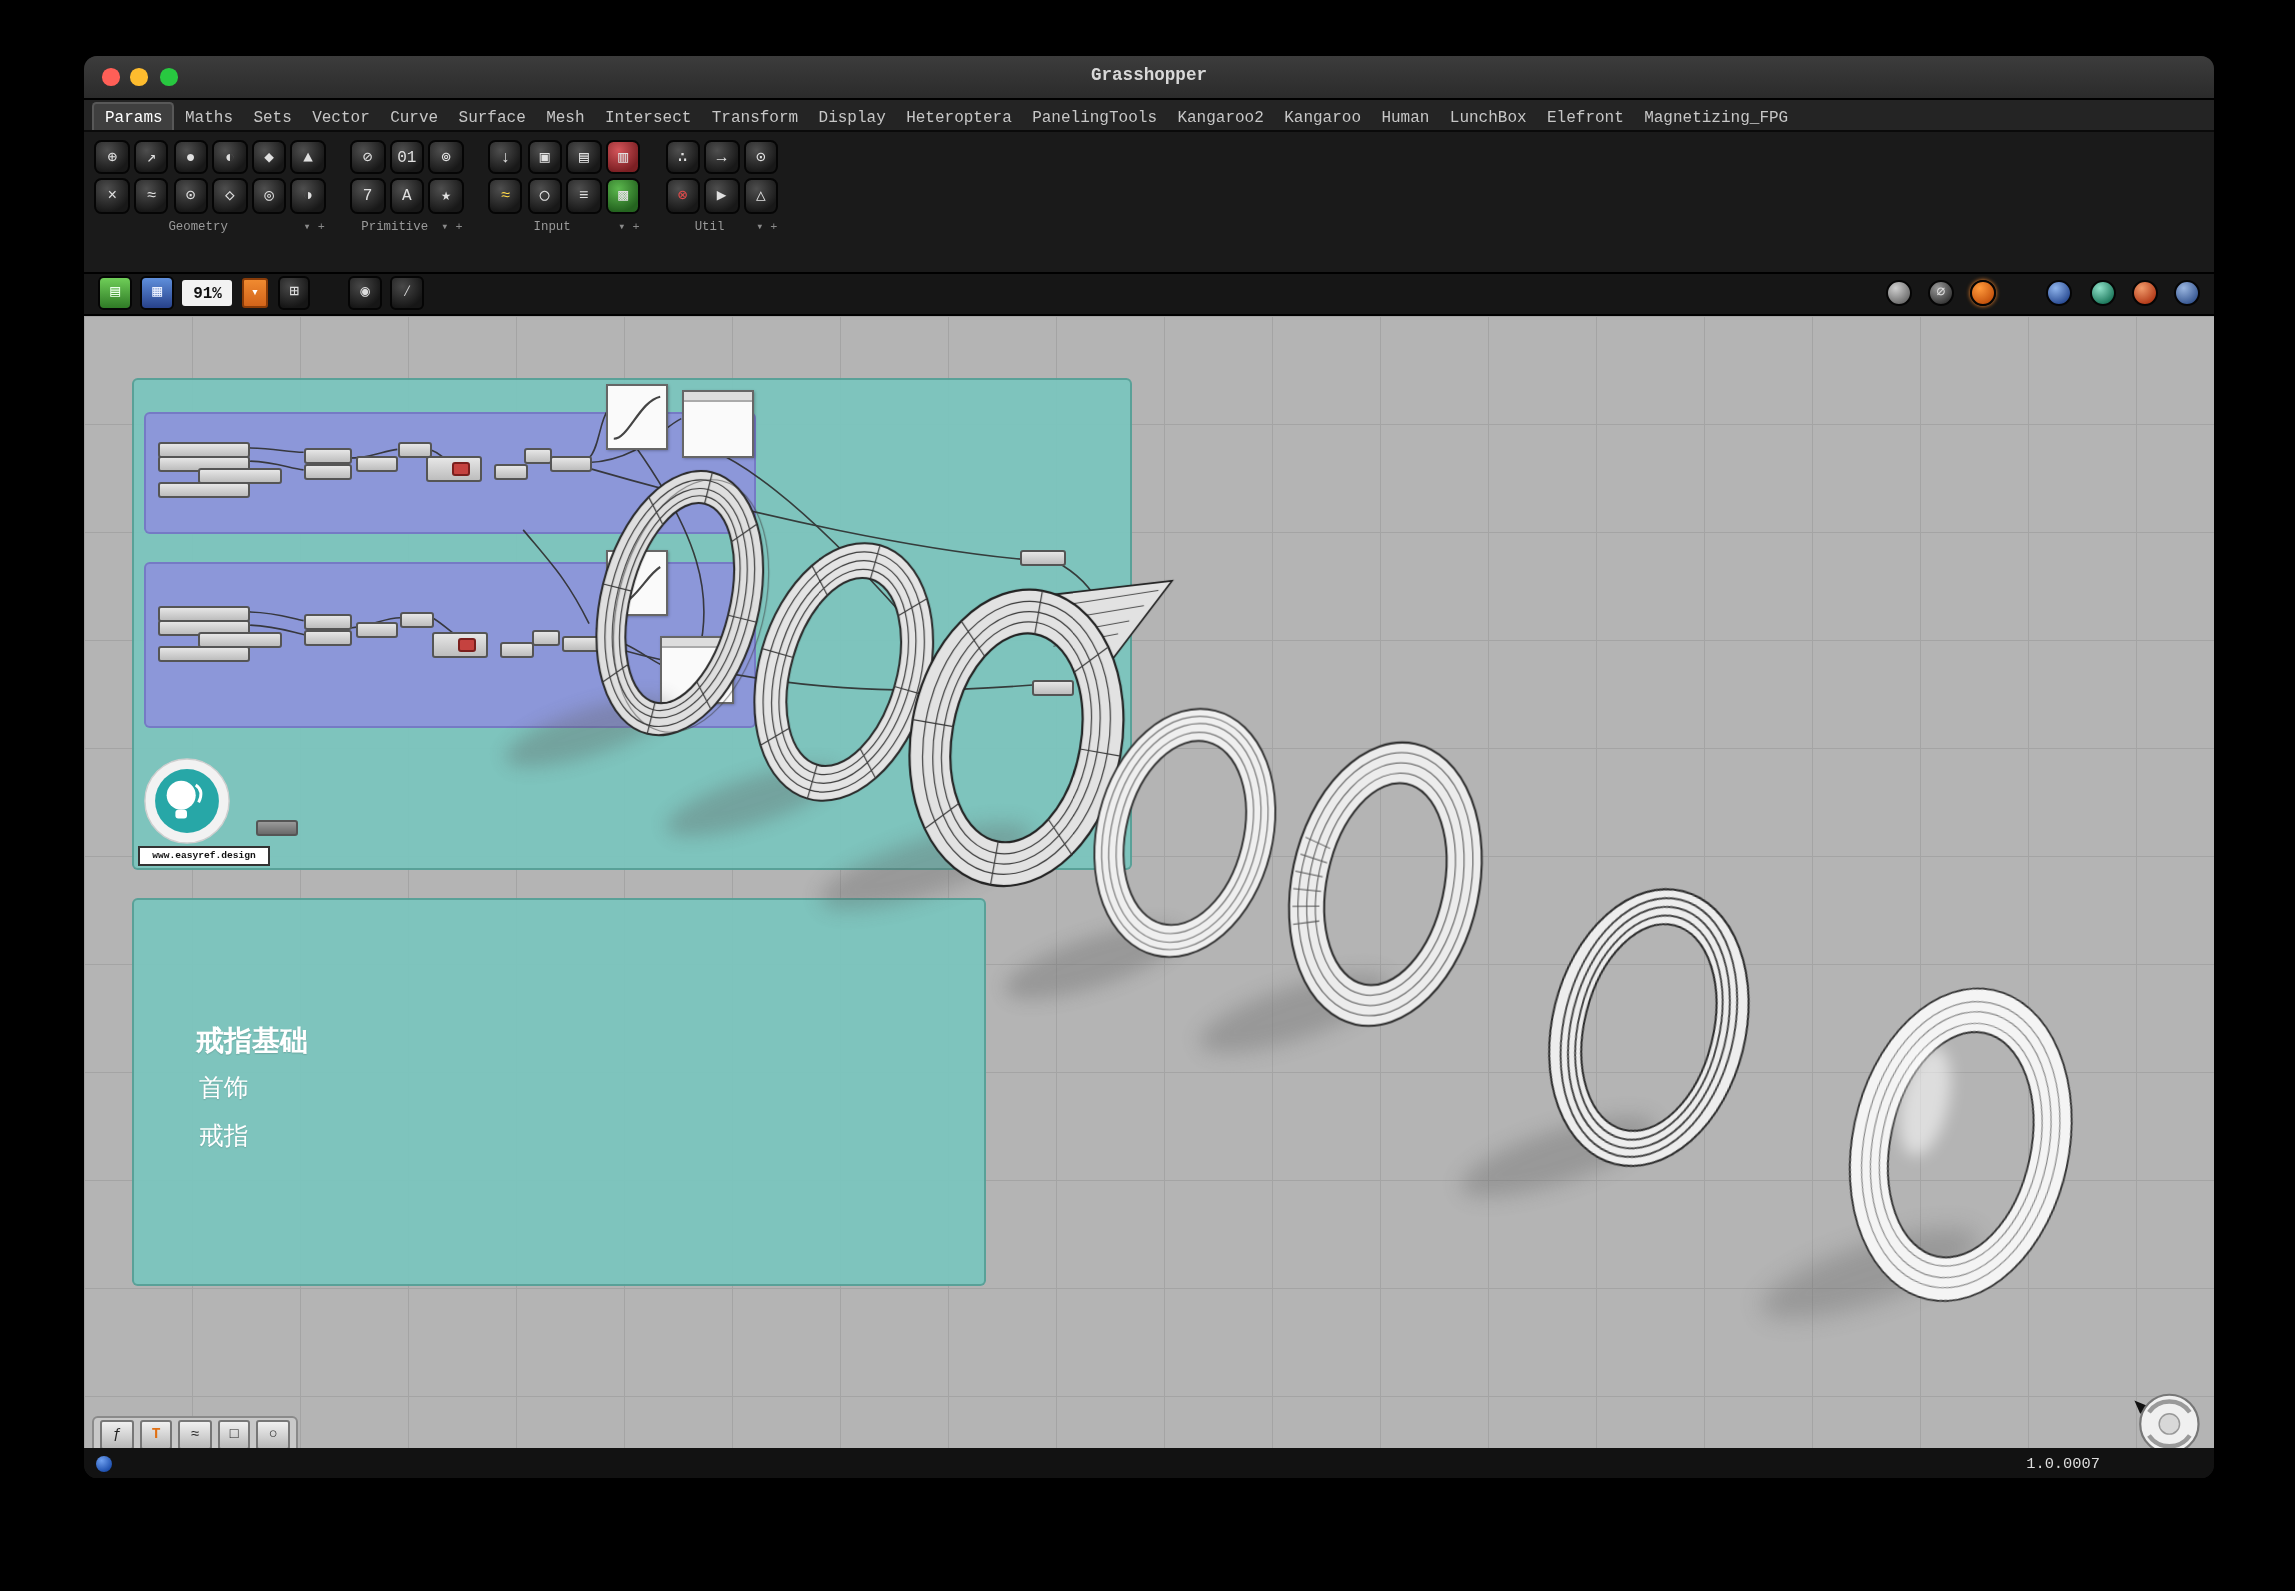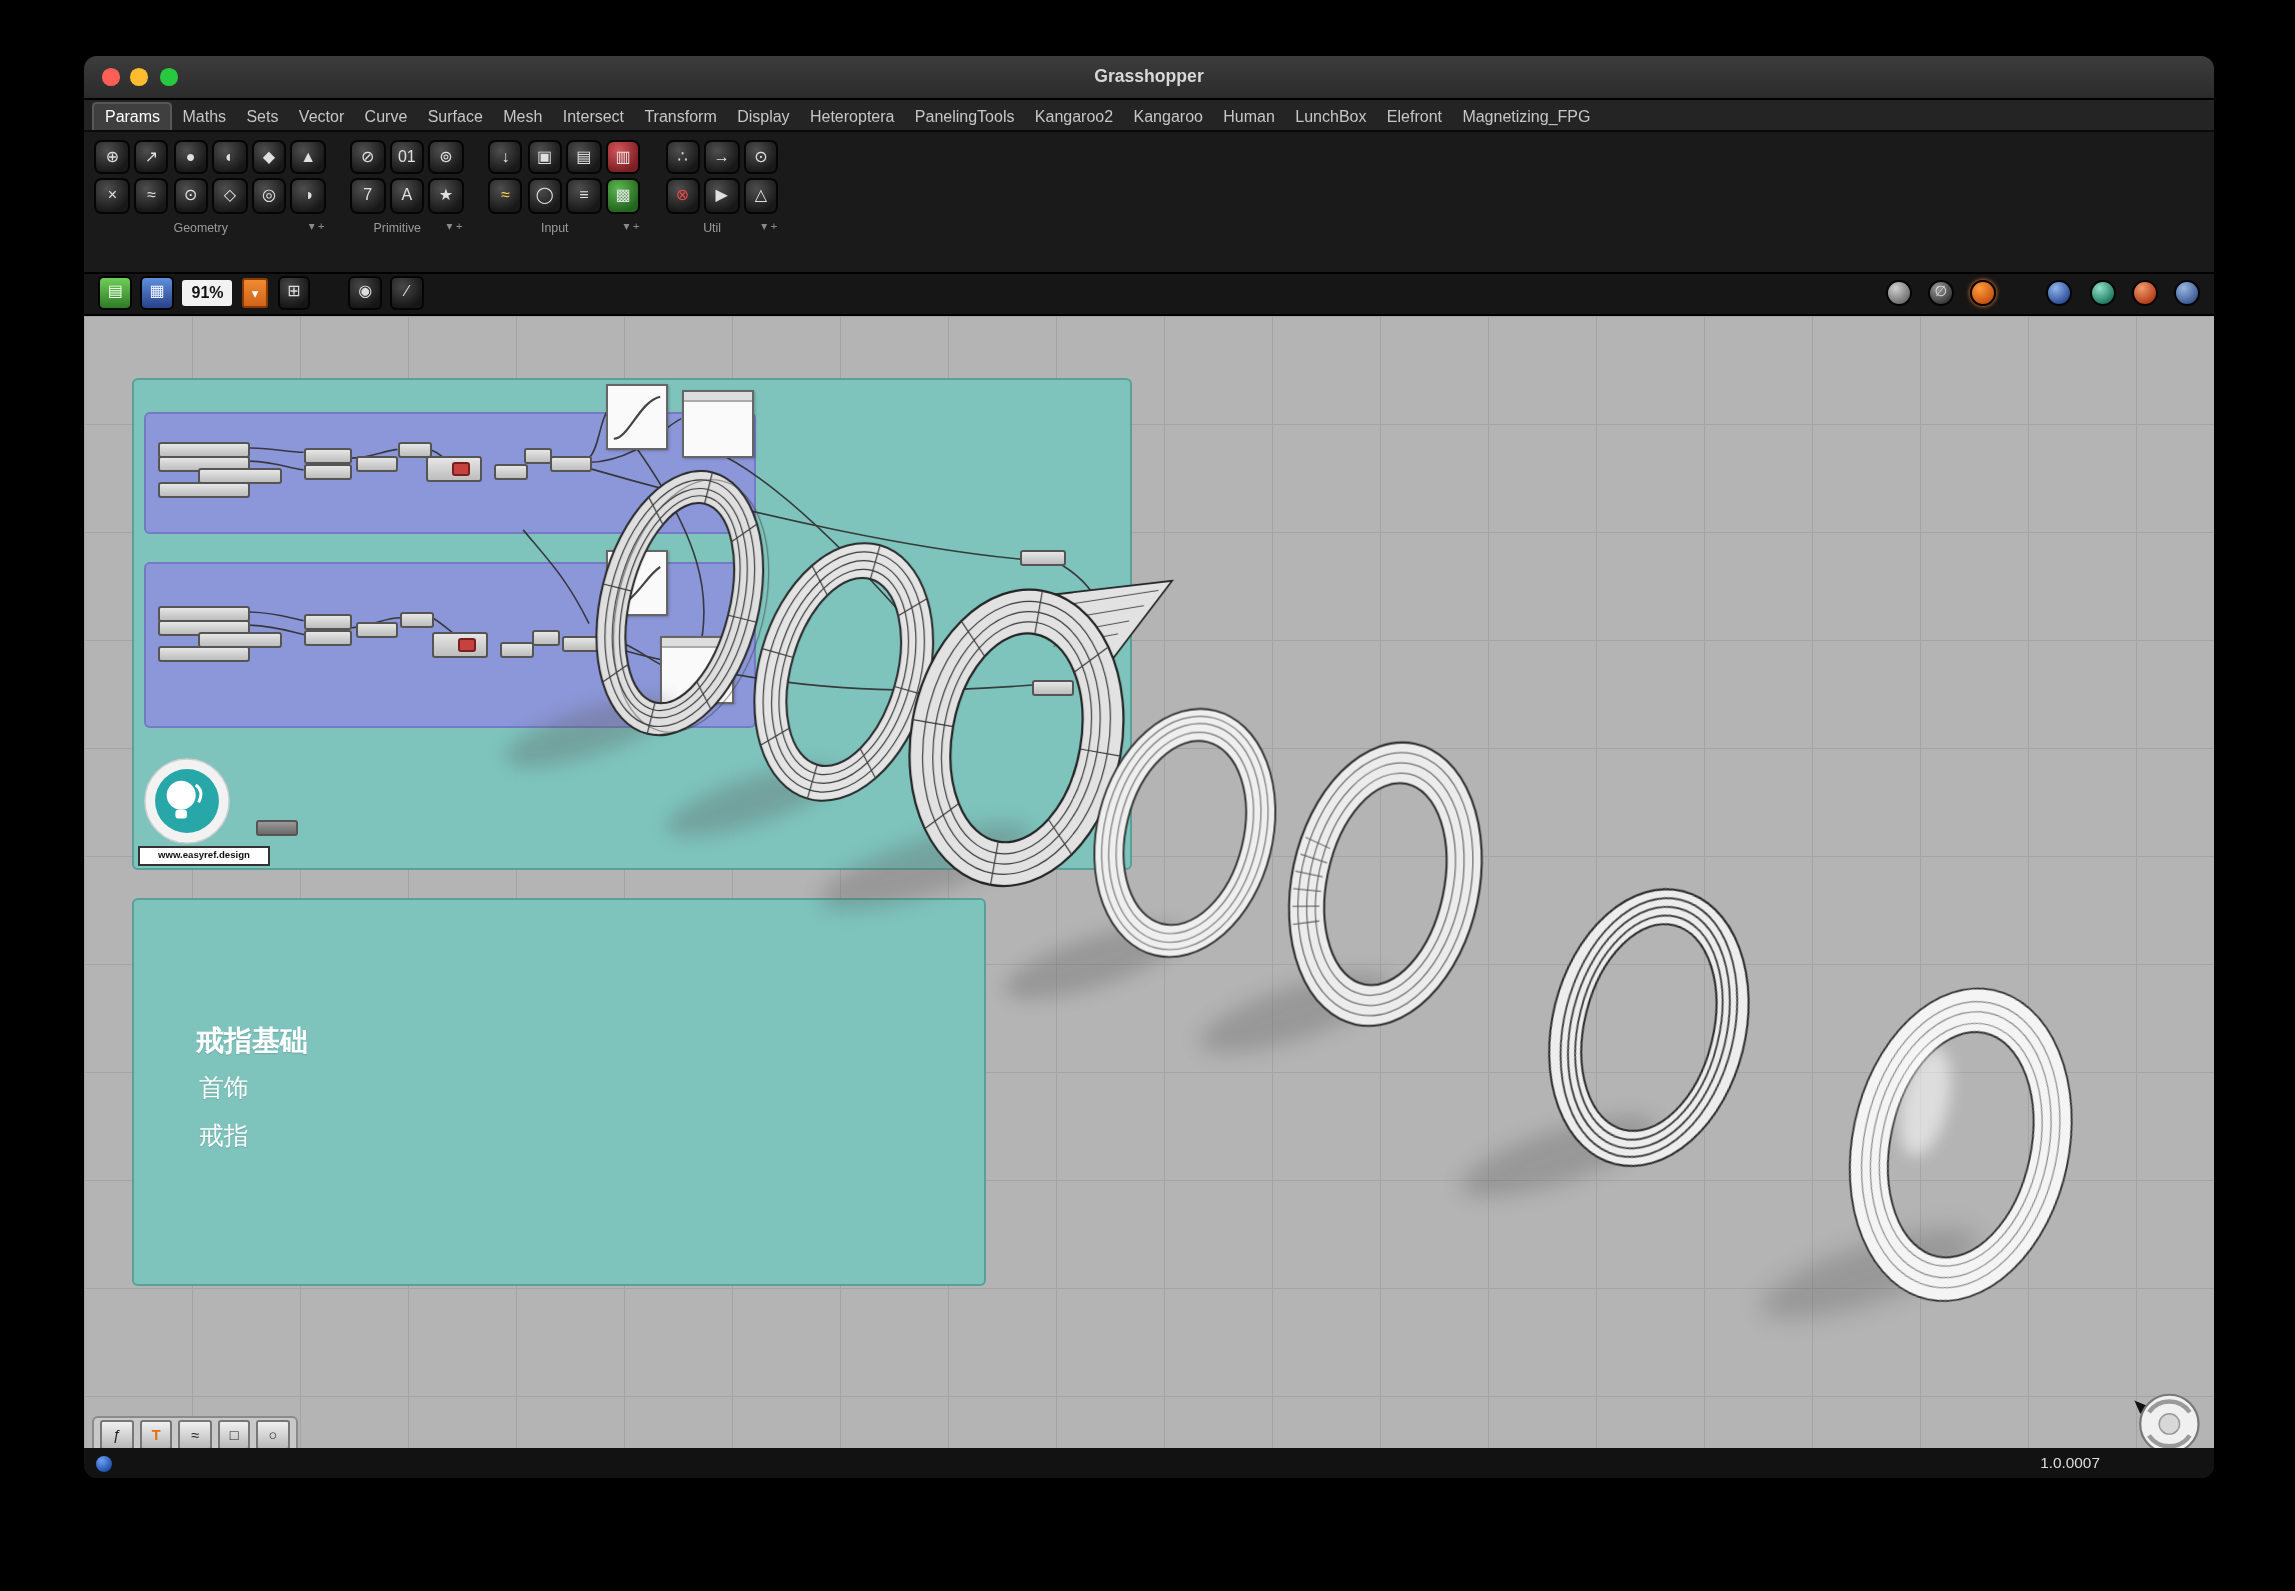--- a/index.html
+++ b/index.html
@@ -1,17 +1,17 @@
 <!DOCTYPE html>
 <html style="font-size:11.7px"><head>
 <meta charset="utf-8">
 <style>
   html,body{margin:0;padding:0;background:#000;}
   .screen{position:relative;width:2295px;height:1591px;background:#000;overflow:hidden;
-          font-family:Liberation Sans, sans-serif;}
+          font-family:Liberation Mono, monospace;}
   .scale{position:absolute;left:0;top:0;width:1148px;height:796px;transform:scale(2);transform-origin:0 0;}
   .window{position:absolute;left:42px;top:28px;width:1065px;height:711px;background:#1b1b1b;
           border-radius:6.6px;overflow:hidden;box-shadow:0 7.3px 29px rgba(0,0,0,.8);
           display:flex;flex-direction:column;}
   
   .titlebar{height:20.5px;background:linear-gradient(#3c3c3c,#2b2b2b);display:flex;align-items:center;
             position:relative;border-bottom:0.7px solid #000;flex:0 0 auto;}
   .lights{display:flex;gap:5.9px;margin-left:8.8px;}
   .light{width:8.8px;height:8.8px;border-radius:50%;}
   .light.red{background:#ff5f57;}.light.yellow{background:#febc2e;}.light.green{background:#28c840;}

